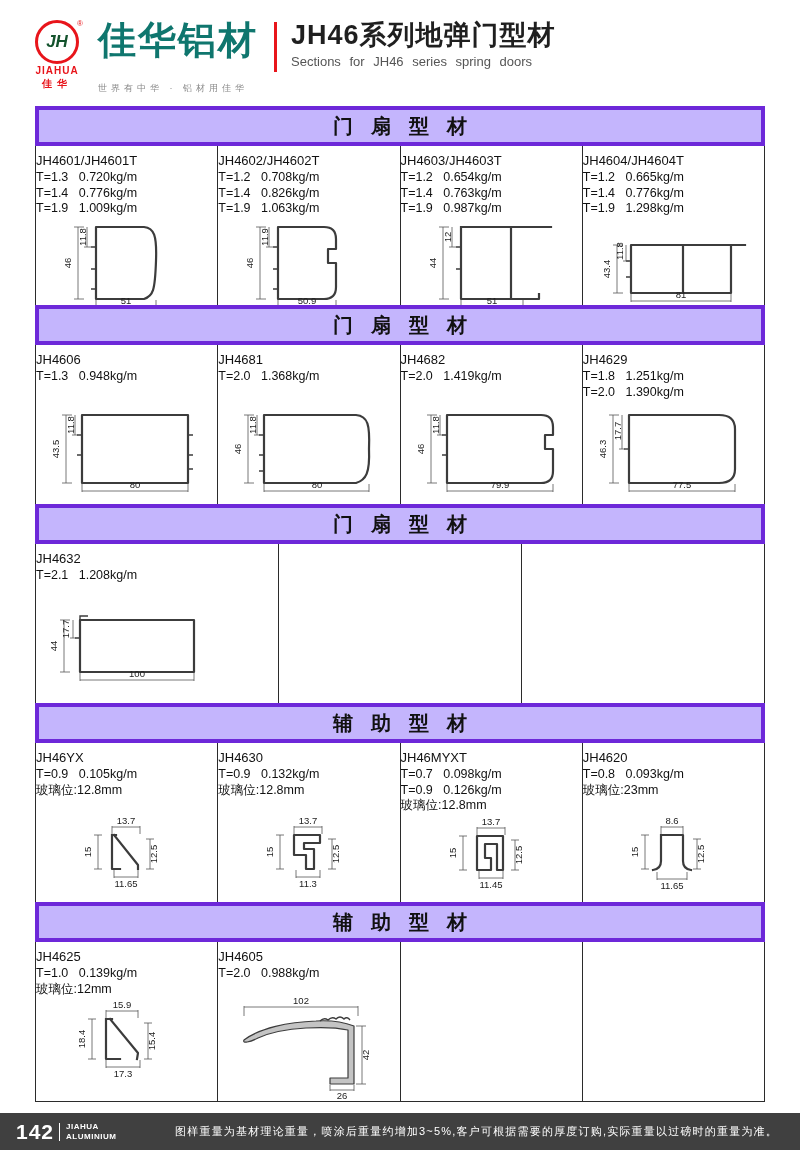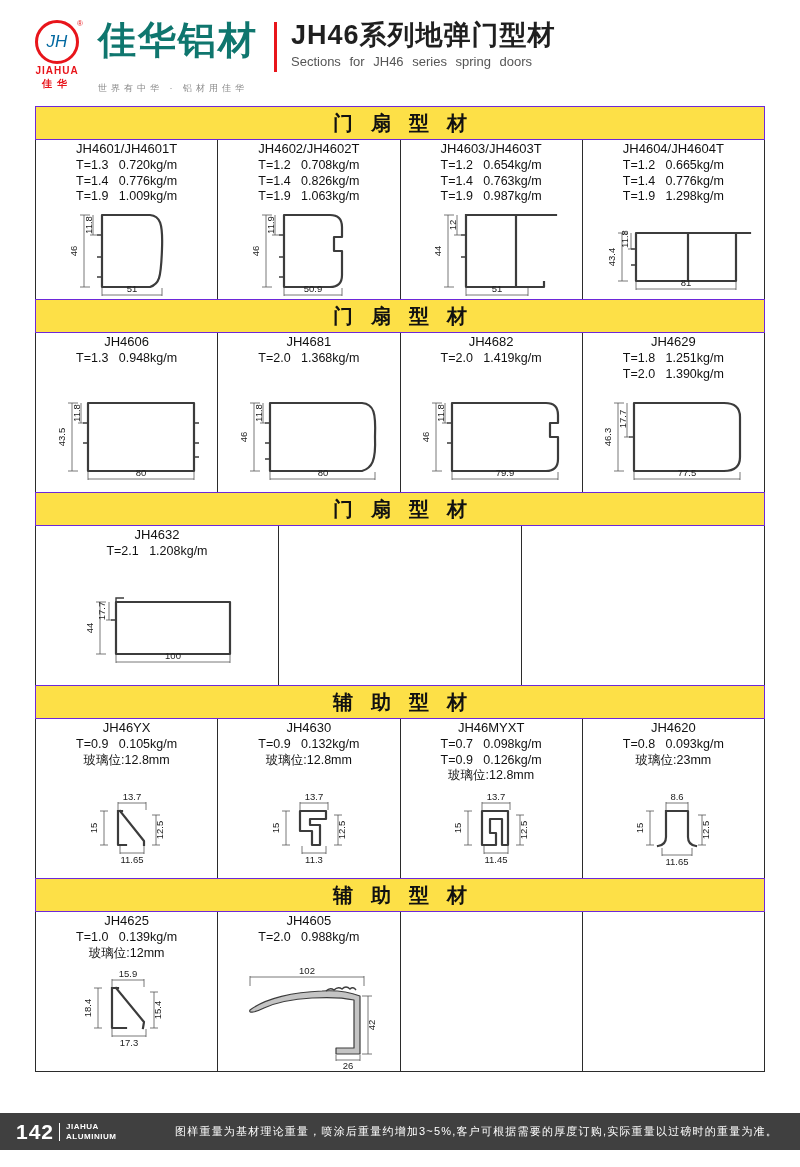--- a/index.html
+++ b/index.html
@@ -4,39 +4,39 @@
 <style>
   html,body{margin:0;padding:0;}
   body{
     width:800px;height:1167px;position:relative;background:#fff;
     font-family:"Liberation Sans","DejaVu Sans",sans-serif;color:#1a1a1a;overflow:hidden;
   }
   
   .page-header{position:absolute;top:20px;left:28px;right:28px;height:66px;display:flex;align-items:flex-start;}
   .logo{width:58px;text-align:center;flex:0 0 auto;}
   .logo-circle{width:38px;height:38px;border:3px solid #e8151b;border-radius:50%;margin:0 auto;display:flex;align-items:center;justify-content:center;position:relative;}
-  .logo-monogram{color:#0369a1;font-weight:normal;font-style:italic;font-size:17px;}
+  .logo-monogram{color:#14532d;font-weight:bold;font-style:italic;font-size:17px;}
   .logo-reg{position:absolute;top:-4px;right:-7px;color:#e8151b;font-size:8px;font-style:normal;}
   .logo-en{color:#e8151b;font-weight:bold;font-size:10px;letter-spacing:1px;margin-top:1px;}
   .logo-cn{color:#e8151b;font-weight:bold;font-size:10px;letter-spacing:5px;margin-top:1px;}
   .company-block{margin-left:12px;flex:0 0 auto;}
   .company-name{font-size:38px;font-weight:bold;color:#0f766e;letter-spacing:2px;line-height:1.1;}
   .company-slogan{font-size:9px;color:#8a8a8a;letter-spacing:4px;margin-top:20px;}
   .red-divider{width:3px;height:50px;background:#e8151b;margin:2px 14px 0 16px;flex:0 0 auto;}
   .title-block{flex:1 1 auto;}
   .page-title{font-size:27px;font-weight:bold;color:#1f1f1f;letter-spacing:1px;line-height:1.15;}
   .page-subtitle{font-size:13px;color:#555;word-spacing:5px;margin-top:3px;}
   
   .content{position:absolute;top:106px;left:35px;width:730px;}
   .section{border:0;}
   .section + .section{margin-top:-1px;}
-  .section-header{height:32px;background:#fde047;border:1px solid #6d28d9;display:flex;align-items:center;justify-content:center;
+  .section-header{height:32px;background:#c4b5fd;border:4px solid #6d28d9;display:flex;align-items:center;justify-content:center;
     font-size:20px;font-weight:bold;color:#111;letter-spacing:18px;padding-left:18px;}
   .section-row{display:flex;border:1px solid #2b2b2b;border-top:none;height:159px;}
-  .cell{flex:1 1 0;border-left:1px solid #2b2b2b;display:flex;flex-direction:column;align-items:center;padding-top:1px;overflow:hidden;}
+  .cell{flex:1 1 0;border-left:1px solid #2b2b2b;display:flex;flex-direction:column;align-items:flex-start;padding-top:7px;overflow:hidden;}
   .cell:first-child{border-left:none;}
   .code{font-size:13px;line-height:1.3;color:#111;}
   .spec{font-size:12.5px;line-height:1.25;color:#111;white-space:pre;}
   .glass{font-size:12.5px;line-height:1.25;color:#111;}
   .draw{margin-top:auto;margin-bottom:1px;flex:0 0 auto;}
   
   .p{fill:none;stroke:#3c3c3c;stroke-width:2.2;stroke-linejoin:round;stroke-linecap:square;}
   .pf{fill:#c4c4c4;stroke:#3c3c3c;stroke-width:1.2;stroke-linejoin:round;}
   .p2{fill:none;stroke:#3c3c3c;stroke-width:1.4;}
   .d{fill:none;stroke:#555;stroke-width:0.8;}

